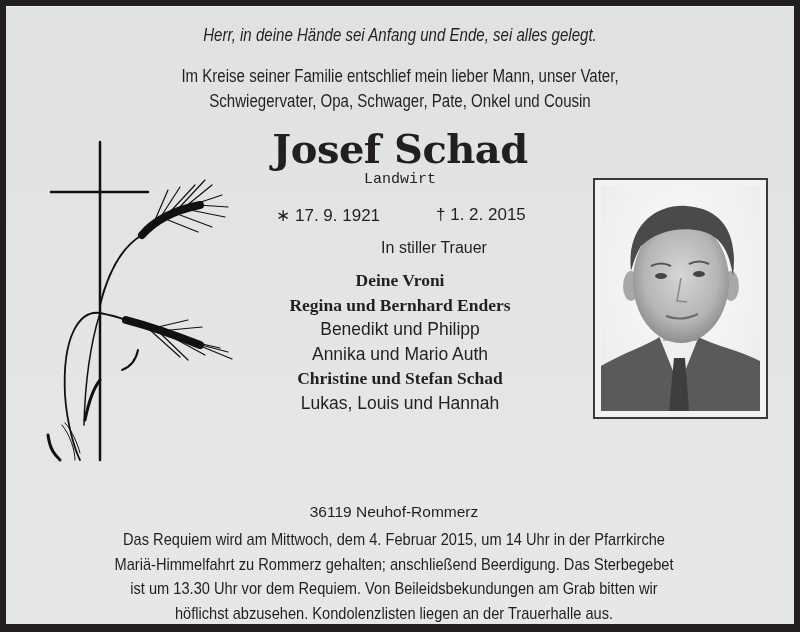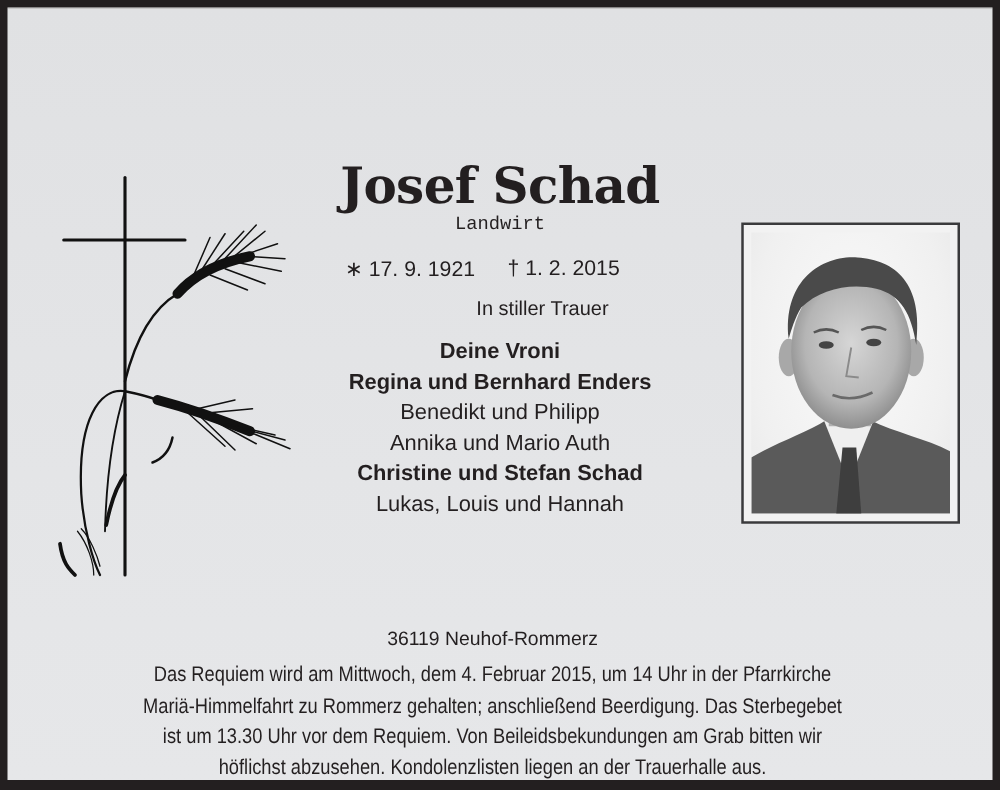--- a/index.html
+++ b/index.html
@@ -13,44 +13,51 @@
       font-family: "Liberation Sans", sans-serif; }
     .cond { transform: scaleX(0.86); transform-origin: center; display: block; }
     .motto { top: 18px; font-size: 17.5px; font-style: italic; }
     .intro { top: 57px; font-size: 17.5px; line-height: 25px; }
     .name { top: 118px; font-size: 40px; font-weight: bold; font-family: "DejaVu Serif", serif; letter-spacing: -0.5px; }
     .occupation { top: 164px; font-size: 15px; font-family: Liberation Mono, monospace; }
     .dates { position: absolute; top: 198px; left: 0; width: 800px; font-family: "Liberation Sans", sans-serif; font-size: 17px; color: #231f20; }
     .dates span { position: absolute; }
     .mourning { top: 232px; font-size: 16px; }
     .family { position: absolute; top: 261px; left: 0; width: 800px; text-align: center; font-family: "Liberation Sans", sans-serif; color: #231f20; font-size: 17.5px; line-height: 24.5px; }
-    .family div.b { font-weight: bold; }
+    .family div.b { font-weight: bold; font-family: Liberation Serif, serif; }
     .town { top: 496px; font-size: 15.5px; }
     .notice { top: 521px; font-size: 17px; line-height: 24.5px; }
     .photo {
       position: absolute; left: 593px; top: 178px; width: 175px; height: 241px;
       border: 2px solid #3a3a3c; background: #f2f2f2; padding: 6px;
     }
     .photo-inner { width: 100%; height: 100%; overflow: hidden; position: relative;
       background: radial-gradient(ellipse at 50% 40%, #fafafa 0%, #f0f0f0 70%, #e8e8e8 100%); }
     .illustration { position: absolute; left: 40px; top: 135px; }
   </style>
 </head>
 <body>
 
 <div class="frame">
 
+  <div class="txt motto">
+      <span class="cond">Herr, in deine Hände sei Anfang und Ende, sei alles gelegt.</span>
+    </div>
 
+  <div class="txt intro">
+    <span class="cond">Im Kreise seiner Familie entschlief mein lieber Mann, unser Vater,</span>
+    <span class="cond">Schwiegervater, Opa, Schwager, Pate, Onkel und Cousin</span>
+  </div>
 
   <div class="txt name">Josef Schad</div>
   <div class="txt occupation">Landwirt</div>
 
   <div class="dates" style="left:-6px;">
     <span style="left:276px;">∗ 17. 9. 1921</span>
-    <span style="left:406px;">† 1. 2. 2015</span>
+    <span style="left:436px;">† 1. 2. 2015</span>
   </div>
 
   <div class="txt mourning" style="left:-6px;margin-left:40px;">In stiller Trauer</div>
 
   <div class="family" style="left:-6px;">
     <div class="b">Deine Vroni</div>
     <div class="b">Regina und Bernhard Enders</div>
     <div>Benedikt und Philipp</div>
     <div>Annika und Mario Auth</div>
     <div class="b">Christine und Stefan Schad</div>

